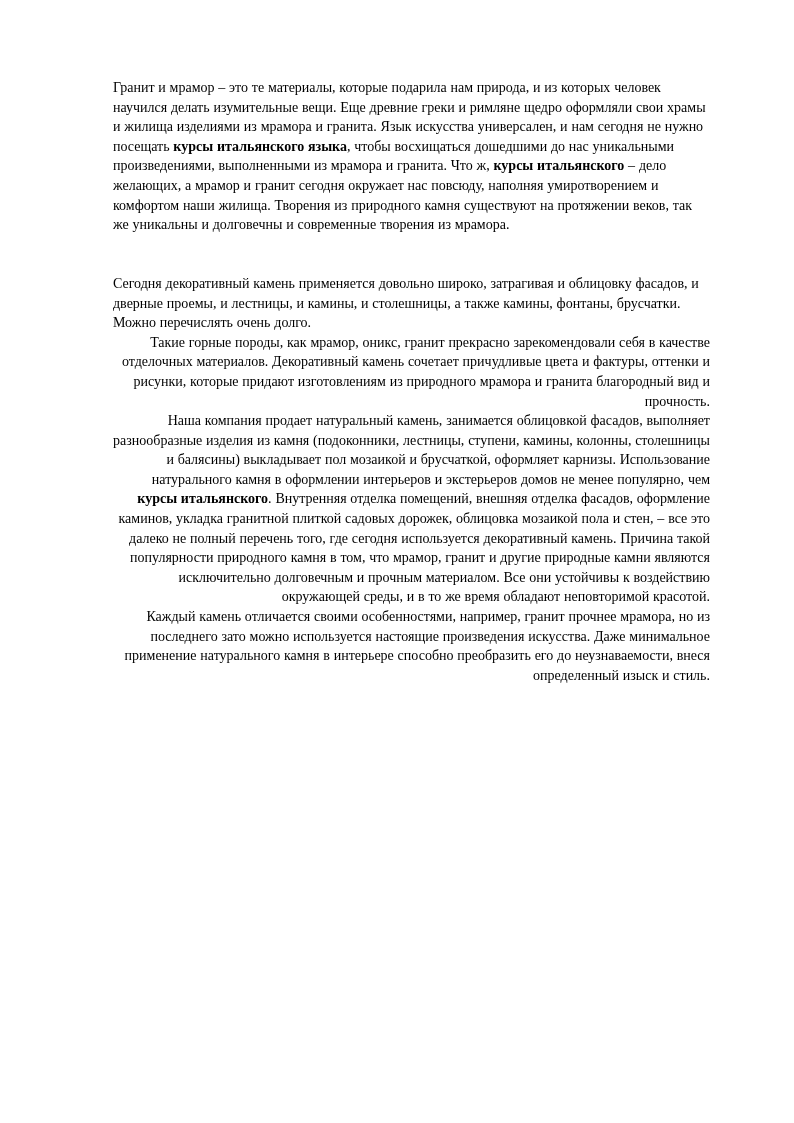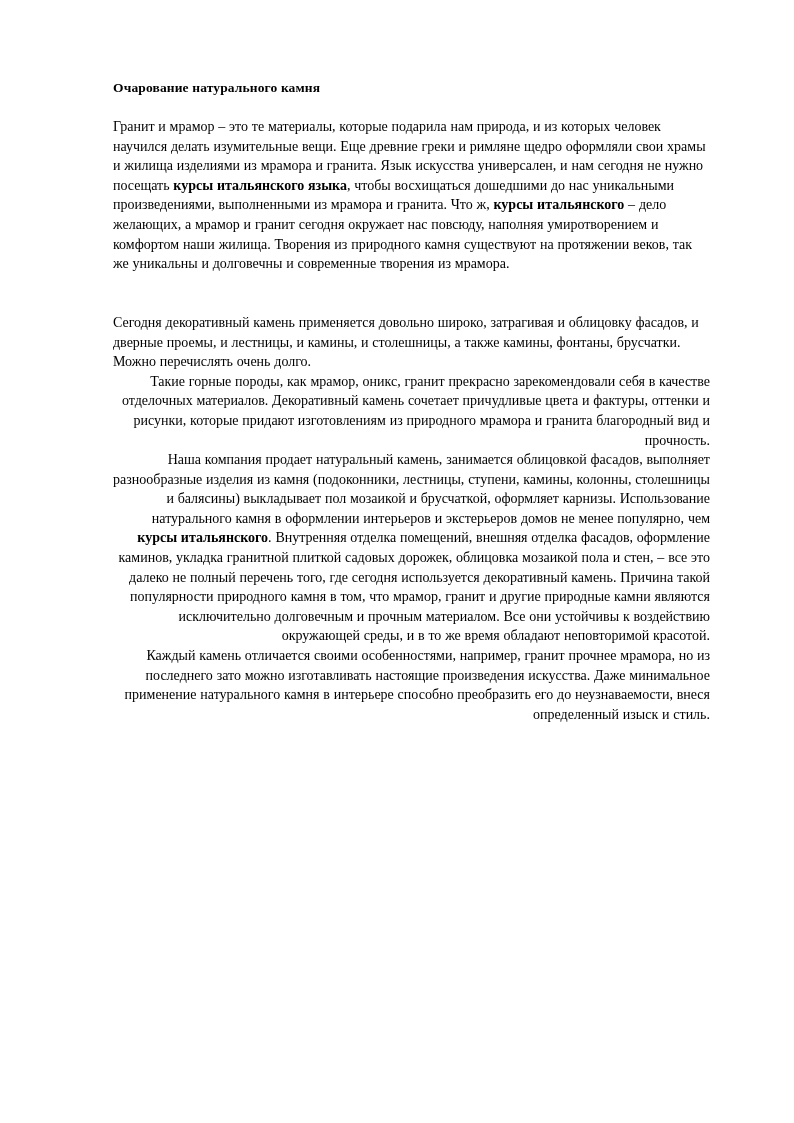--- a/index.html
+++ b/index.html
@@ -71,26 +71,25 @@
     margin: 0;
     font-weight: normal;
   }
 </style>
 </head>
 <body>
 
 <div class="page">
   <div class="content">
 
-    <h1 class="doc-title">Очарование натурального камня</h1>
 
     <div id="blocks-root">
         <p class="para"><span>Гранит и мрамор – это те материалы, которые подарила нам природа, и из которых человек научился делать изумительные вещи. Еще древние греки и римляне щедро оформляли свои храмы и жилища изделиями из мрамора и гранита. Язык искусства универсален, и нам сегодня не нужно посещать </span><span class="b">курсы итальянского языка</span><span>, чтобы восхищаться дошедшими до нас уникальными произведениями, выполненными из мрамора и гранита. Что ж, </span><span class="b">курсы итальянского</span><span> – дело желающих, а мрамор и гранит сегодня окружает нас повсюду, наполняя умиротворением и комфортом наши жилища. Творения из природного камня существуют на протяжении веков, так же уникальны и долговечны и современные творения из мрамора.</span></p>
         <div class="gap"></div>
         <div class="gap"></div>
         <p class="para"><span>Сегодня декоративный камень применяется довольно широко, затрагивая и облицовку фасадов, и дверные проемы, и лестницы, и камины, и столешницы, а также камины, фонтаны, брусчатки. Можно перечислять очень долго.</span></p>
         <p class="para"><span>Такие горные породы, как мрамор, оникс, гранит прекрасно зарекомендовали себя в качестве отделочных материалов. Декоративный камень сочетает причудливые цвета и фактуры, оттенки и рисунки, которые придают изготовлениям из природного мрамора и гранита благородный вид и прочность.</span></p>
         <p class="para"><span>Наша компания продает натуральный камень, занимается облицовкой фасадов, выполняет разнообразные изделия из камня (подоконники, лестницы, ступени, камины, колонны, столешницы и балясины) выкладывает пол мозаикой и брусчаткой, оформляет карнизы. Использование натурального камня в оформлении интерьеров и экстерьеров домов не менее популярно, чем </span><span class="b">курсы итальянского</span><span>. Внутренняя отделка помещений, внешняя отделка фасадов, оформление каминов, укладка гранитной плиткой садовых дорожек, облицовка мозаикой пола и стен, – все это далеко не полный перечень того, где сегодня используется декоративный камень. Причина такой популярности природного камня в том, что мрамор, гранит и другие природные камни являются исключительно долговечным и прочным материалом. Все они устойчивы к воздействию окружающей среды, и в то же время обладают неповторимой красотой.</span></p>
-        <p class="para"><span>Каждый камень отличается своими особенностями, например, гранит прочнее мрамора, но из последнего зато можно изготавливать настоящие произведения искусства. Даже минимальное применение натурального камня в интерьере способно преобразить его до неузнаваемости, внеся определенный изыск и стиль.</span></p>
+        <p class="para"><span>Каждый камень отличается своими особенностями, например, гранит прочнее мрамора, но из последнего зато можно используется настоящие произведения искусства. Даже минимальное применение натурального камня в интерьере способно преобразить его до неузнаваемости, внеся определенный изыск и стиль.</span></p>
       </div>
 
   </div>
 </div>
 
 </body></html>

